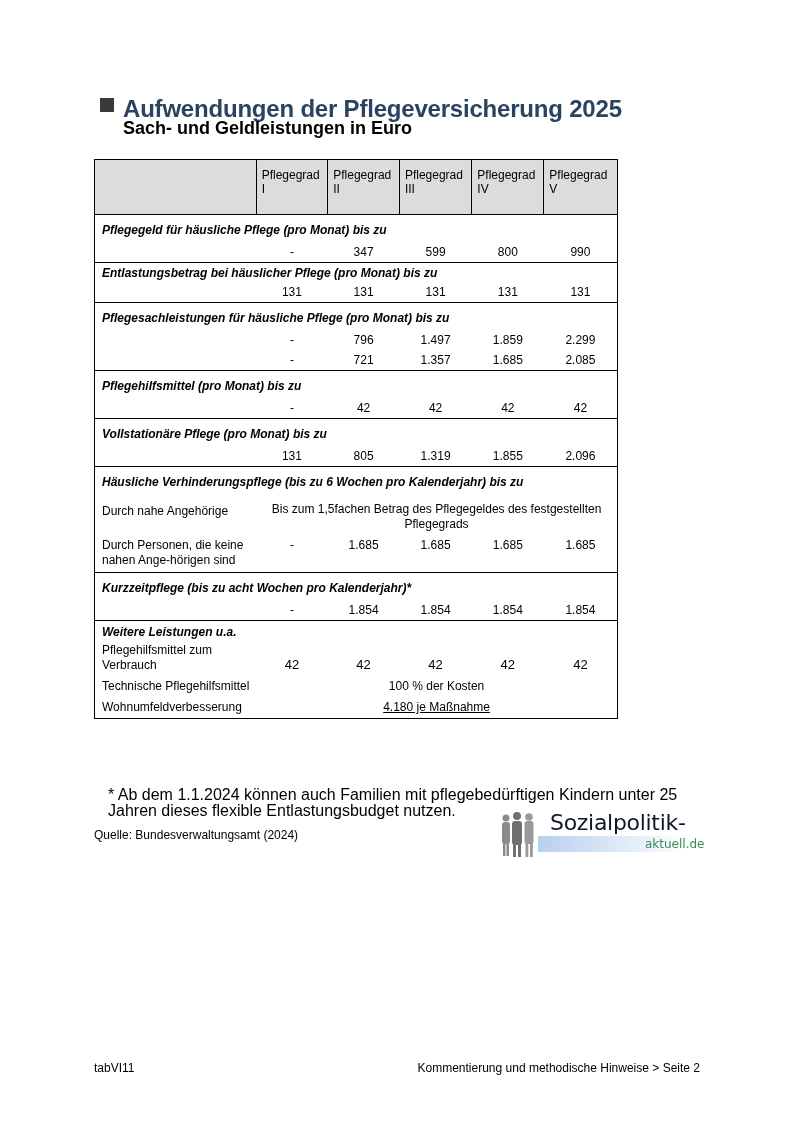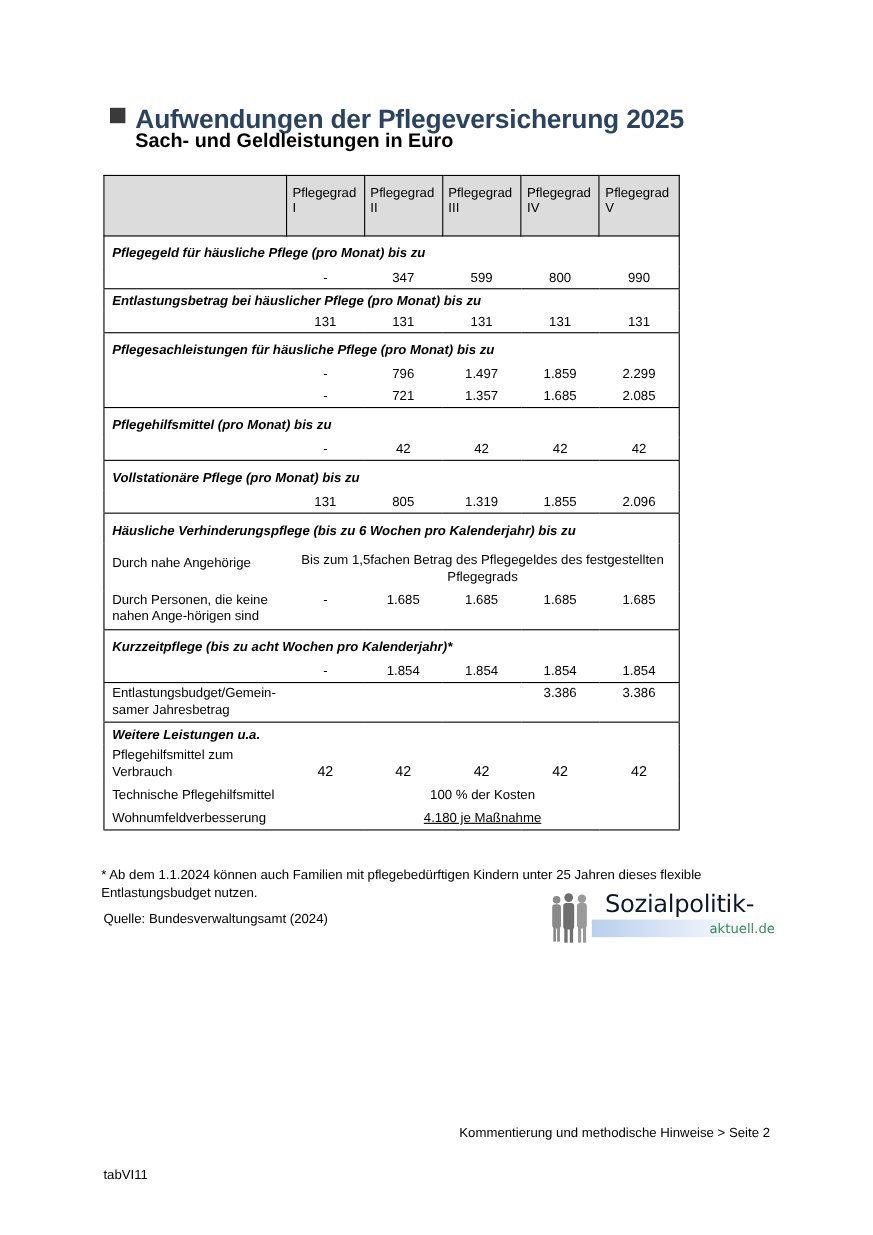--- a/index.html
+++ b/index.html
@@ -14,30 +14,30 @@
   .hdr td { background:#dcdcdc; border:1px solid #000; height:46px; padding:8px 0 0 5px !important; line-height:14px; }
   .hdr td.blank { padding:0 !important; }
   .sec { border-left:1px solid #000; border-right:1px solid #000; }
   .sec-top td { border-top:1px solid #000; }
   .sec-title { font-style:italic; font-weight:bold; padding:8px 0 0 7px !important; height:19px; white-space:nowrap; }
   .num { text-align:center; height:20px; line-height:20px; }
   .lbl { padding-left:7px !important; line-height:15px; }
   .span-center { text-align:center; line-height:15px; }
   .bottom td { border-bottom:1px solid #000; }
 
-  .foot-note { position:absolute; left:92px; top:787px; font-size:12px; line-height:16px; width:600px; }
+  .foot-note { position:absolute; left:108px; top:787px; font-size:16px; line-height:16px; width:600px; }
   .source { position:absolute; left:94px; top:828px; font-size:12px; }
   .logo { position:absolute; left:500px; top:810px; width:200px; height:48px; }
   .logo-people { position:absolute; left:0; top:0; width:40px; height:48px; }
   .logo-bar { position:absolute; left:38px; top:26px; width:150px; height:16px; background:linear-gradient(90deg,#b9cfee,#ffffff); }
   .logo-text { position:absolute; left:50px; top:0; font-family:"DejaVu Sans", sans-serif; font-size:22px; color:#0f172a; white-space:nowrap; letter-spacing:-0.3px; }
   .logo-sub { position:absolute; left:145px; top:27px; font-family:"DejaVu Sans", sans-serif; font-size:12px; color:#3a8a5a; white-space:nowrap; }
 
   .footer-left { position:absolute; left:94px; top:1061px; font-size:12px; }
-  .footer-right { position:absolute; right:94px; top:1023px; font-size:12px; }
+  .footer-right { position:absolute; right:94px; top:1061px; font-size:12px; }
 </style>
 </head>
 <body>
 
 <div class="title-wrap">
   <div class="bullet"></div>
   <div class="title">Aufwendungen der Pflegeversicherung 2025</div>
   <div class="subtitle">Sach- und Geldleistungen in Euro</div>
 </div>
 
@@ -150,28 +150,20 @@
       </tr>
   <tr class="sec">
         <td></td>
     <td class="num">-</td>
     <td class="num">1.854</td>
     <td class="num">1.854</td>
     <td class="num">1.854</td>
     <td class="num">1.854</td>
   </tr>
 
-  <tr class="sec sec-top">
-    <td class="lbl" style="padding-top:2px !important;padding-bottom:3px !important;">Entlastungsbudget/Gemein-samer Jahresbetrag</td>
-    <td class="span-center" style="padding-top:2px !important;"></td>
-    <td class="span-center" style="padding-top:2px !important;"></td>
-    <td class="span-center" style="padding-top:2px !important;"></td>
-    <td class="span-center" style="padding-top:2px !important;">3.386</td>
-    <td class="span-center" style="padding-top:2px !important;">3.386</td>
-  </tr>
 
   <tr class="sec sec-top">
         <td colspan="6" class="sec-title" style="padding-top:4px !important;height:16px;">Weitere Leistungen u.a.</td>
       </tr>
   <tr class="sec">
     <td class="lbl" style="padding-top:2px !important;">Pflegehilfsmittel  zum Verbrauch</td>
     <td class="span-center" style="vertical-align:bottom;font-size:13px;padding-bottom:1px !important;">42</td>
     <td class="span-center" style="vertical-align:bottom;font-size:13px;padding-bottom:1px !important;">42</td>
     <td class="span-center" style="vertical-align:bottom;font-size:13px;padding-bottom:1px !important;">42</td>
     <td class="span-center" style="vertical-align:bottom;font-size:13px;padding-bottom:1px !important;">42</td>

